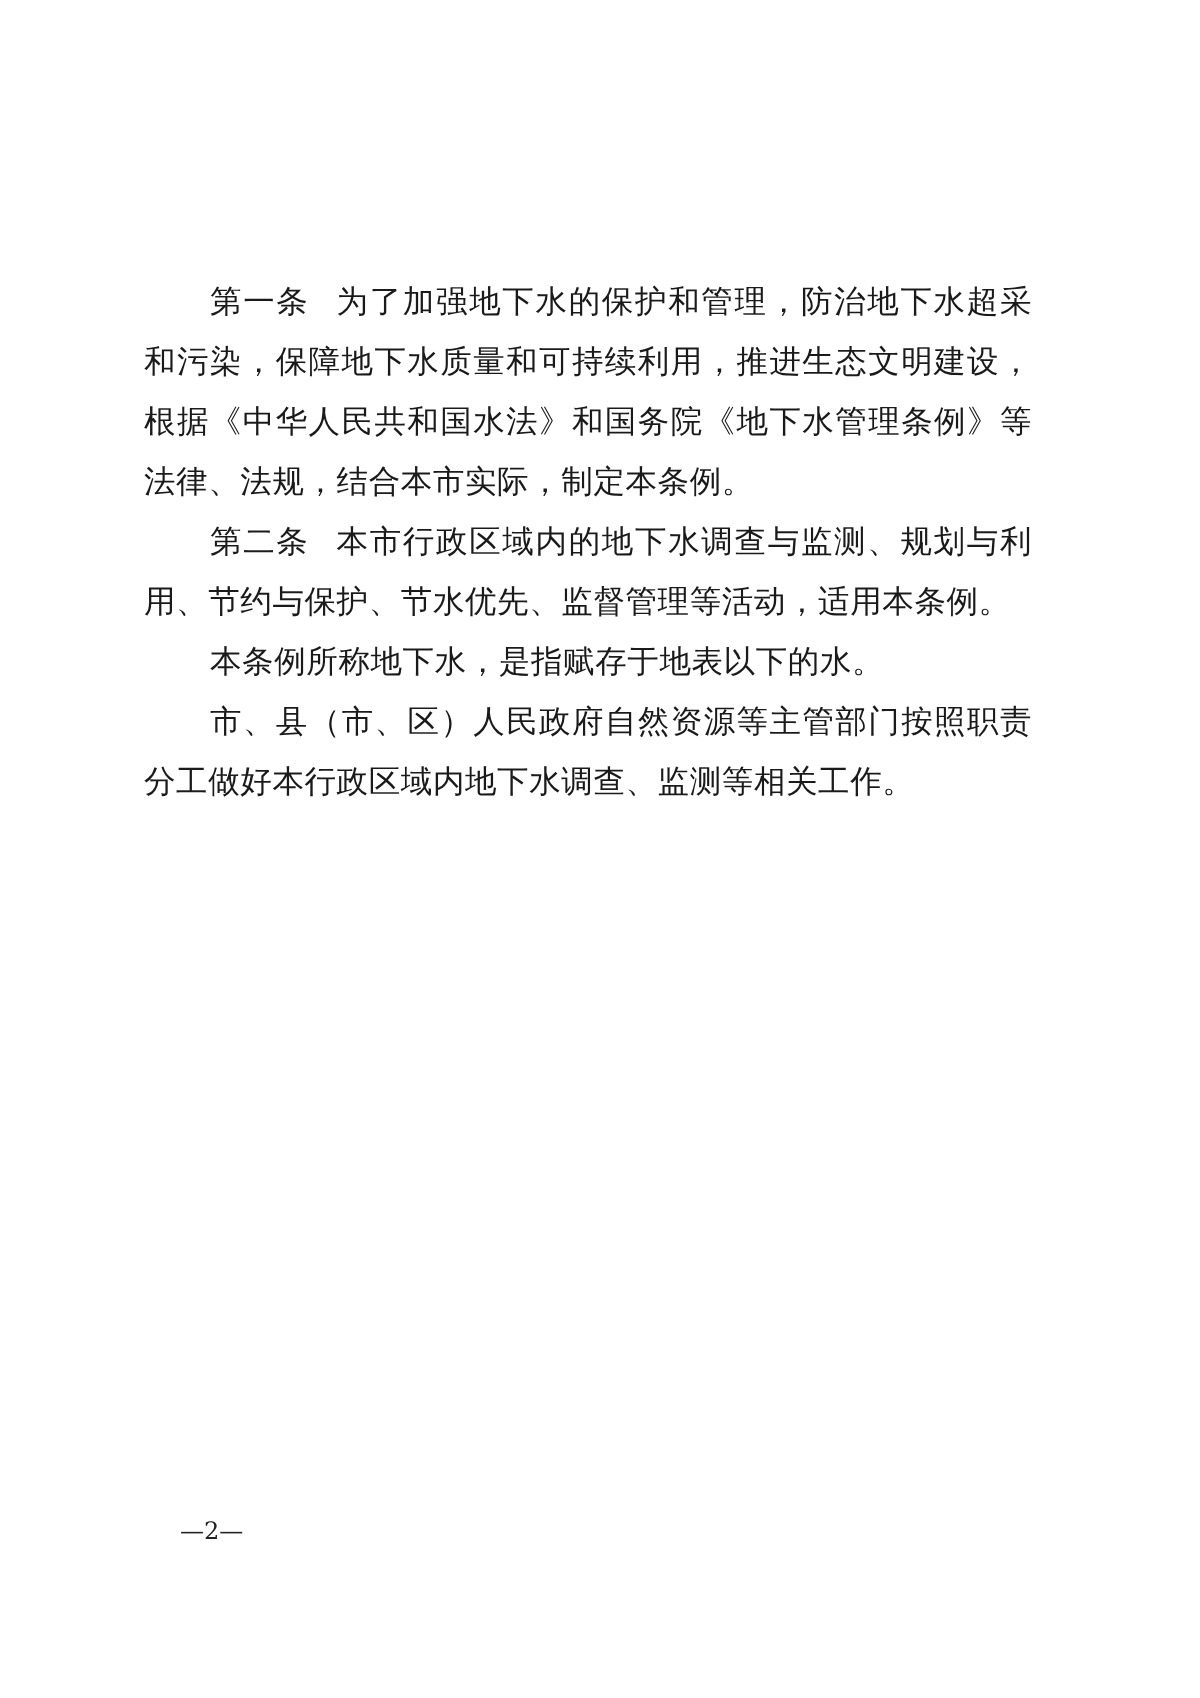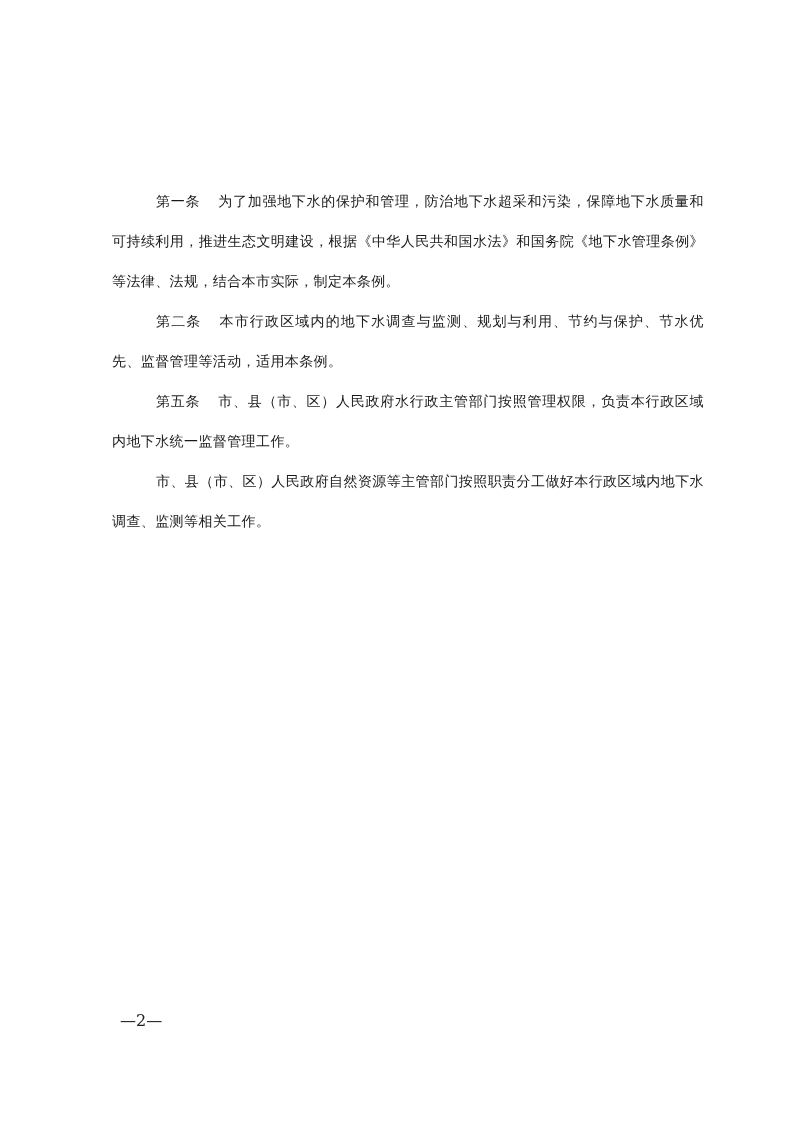--- a/index.html
+++ b/index.html
@@ -16,25 +16,25 @@
     .page {
       position: absolute;
       left: 0;
       top: 0;
       width: 800px;
       height: 1132px;
       background: #ffffff;
     }
     .body-text {
       position: absolute;
-      left: 112px;
+      left: 96px;
       top: 182px;
       width: 592px;
-      font-family: Liberation Serif, serif;
-      font-size: 14px;
+      font-family: Liberation Sans, sans-serif;
+      font-size: 21px;
       line-height: 40px;
       color: #1a1a1a;
       letter-spacing: 0.4px;
     }
     .para {
       margin: 0;
       padding: 0;
       text-indent: 44px;
       text-align: justify;
       text-align-last: left;
@@ -53,17 +53,17 @@
       letter-spacing: 0px;
     }
   </style>
 </head>
 <body>
 
 <div class="page">
   <div class="body-text">
     <p class="para"><span class="article-no">第一条</span><span>为了加强地下水的保护和管理，防治地下水超采和污染，保障地下水质量和可持续利用，推进生态文明建设，根据《中华人民共和国水法》和国务院《地下水管理条例》等法律、法规，结合本市实际，制定本条例。</span></p>
     <p class="para"><span class="article-no">第二条</span><span>本市行政区域内的地下水调查与监测、规划与利用、节约与保护、节水优先、监督管理等活动，适用本条例。</span></p>
-    <p class="para"><span class="article-no">第五条</span><span>市、县（市、区）人民政府水行政主管部门按照管理权限，负责本行政区域内地下水统一监督管理工作。</span></p>
+    <p class="para"><span>本条例所称地下水，是指赋存于地表以下的水。</span></p>
     <p class="para"><span>市、县（市、区）人民政府自然资源等主管部门按照职责分工做好本行政区域内地下水调查、监测等相关工作。</span></p>
   </div>
   <div class="page-number">—2—</div>
 </div>
 
 </body></html>

